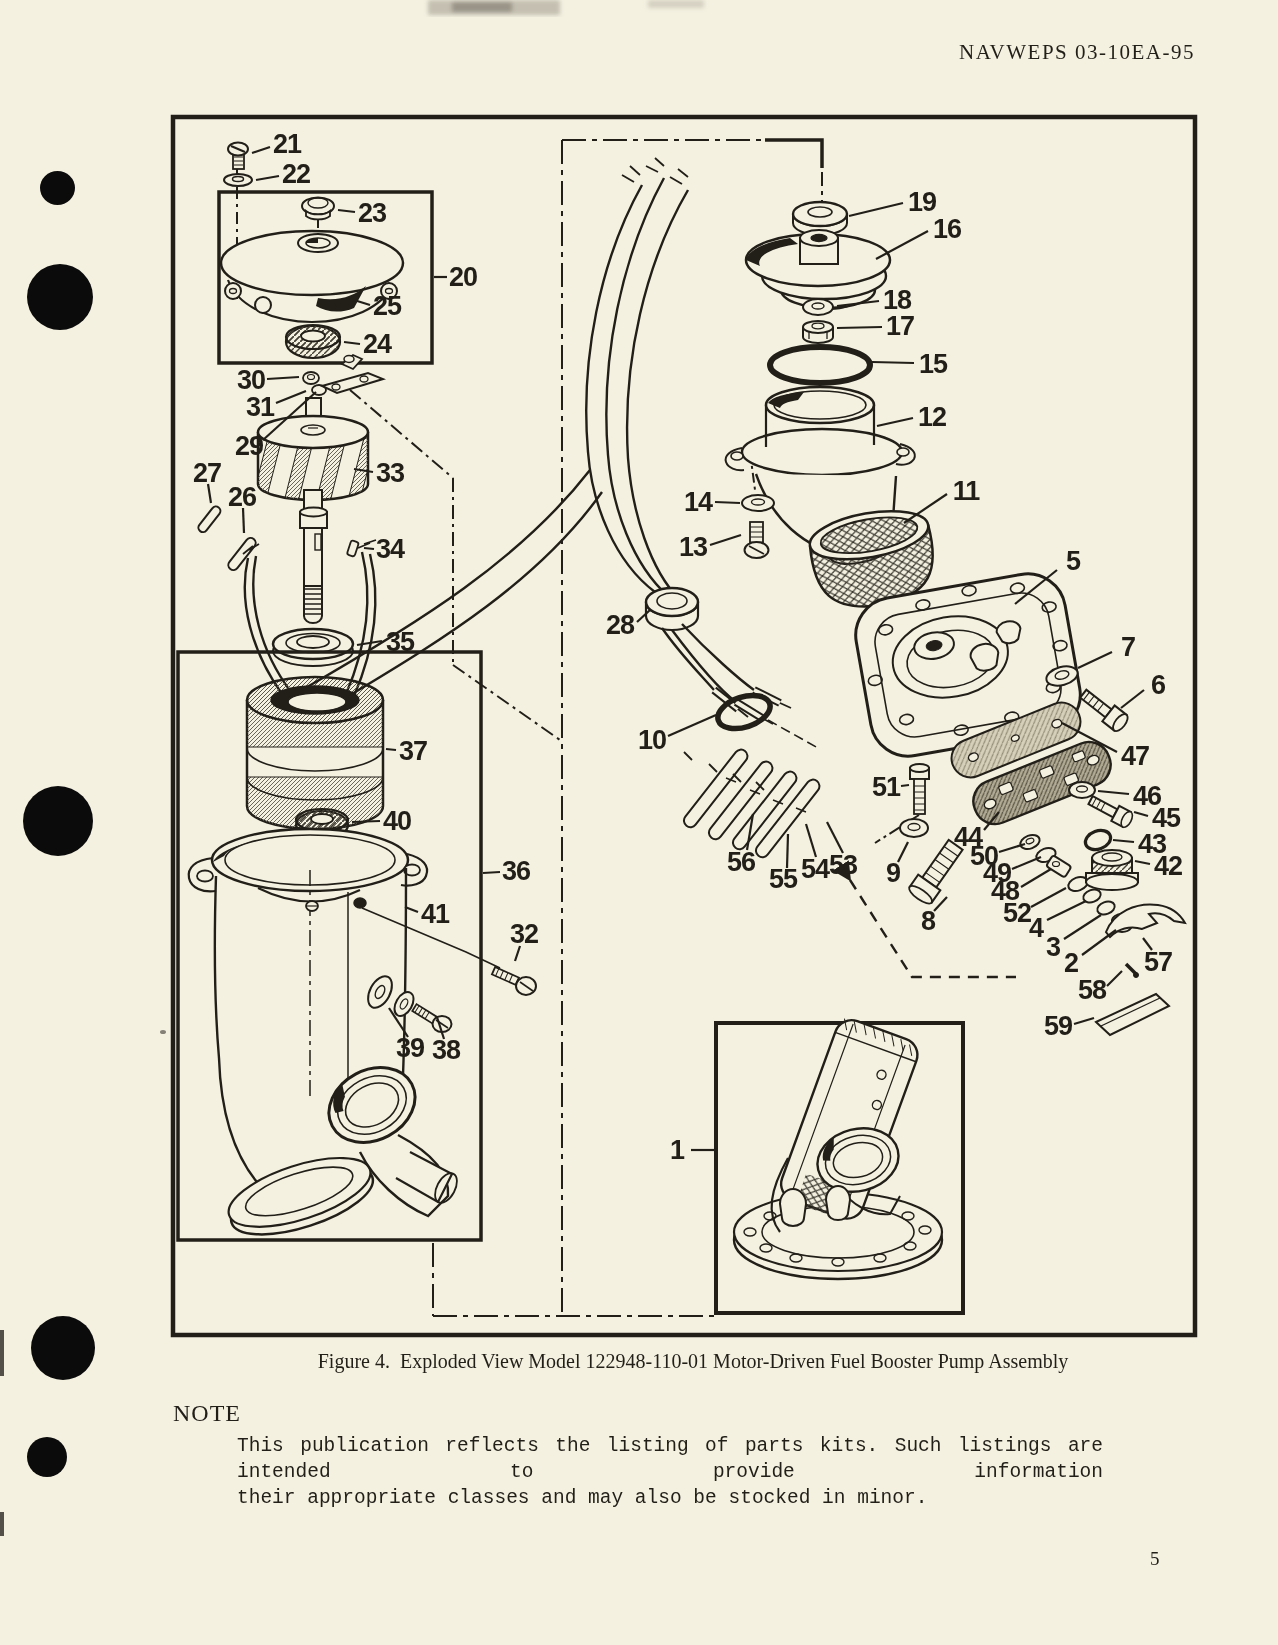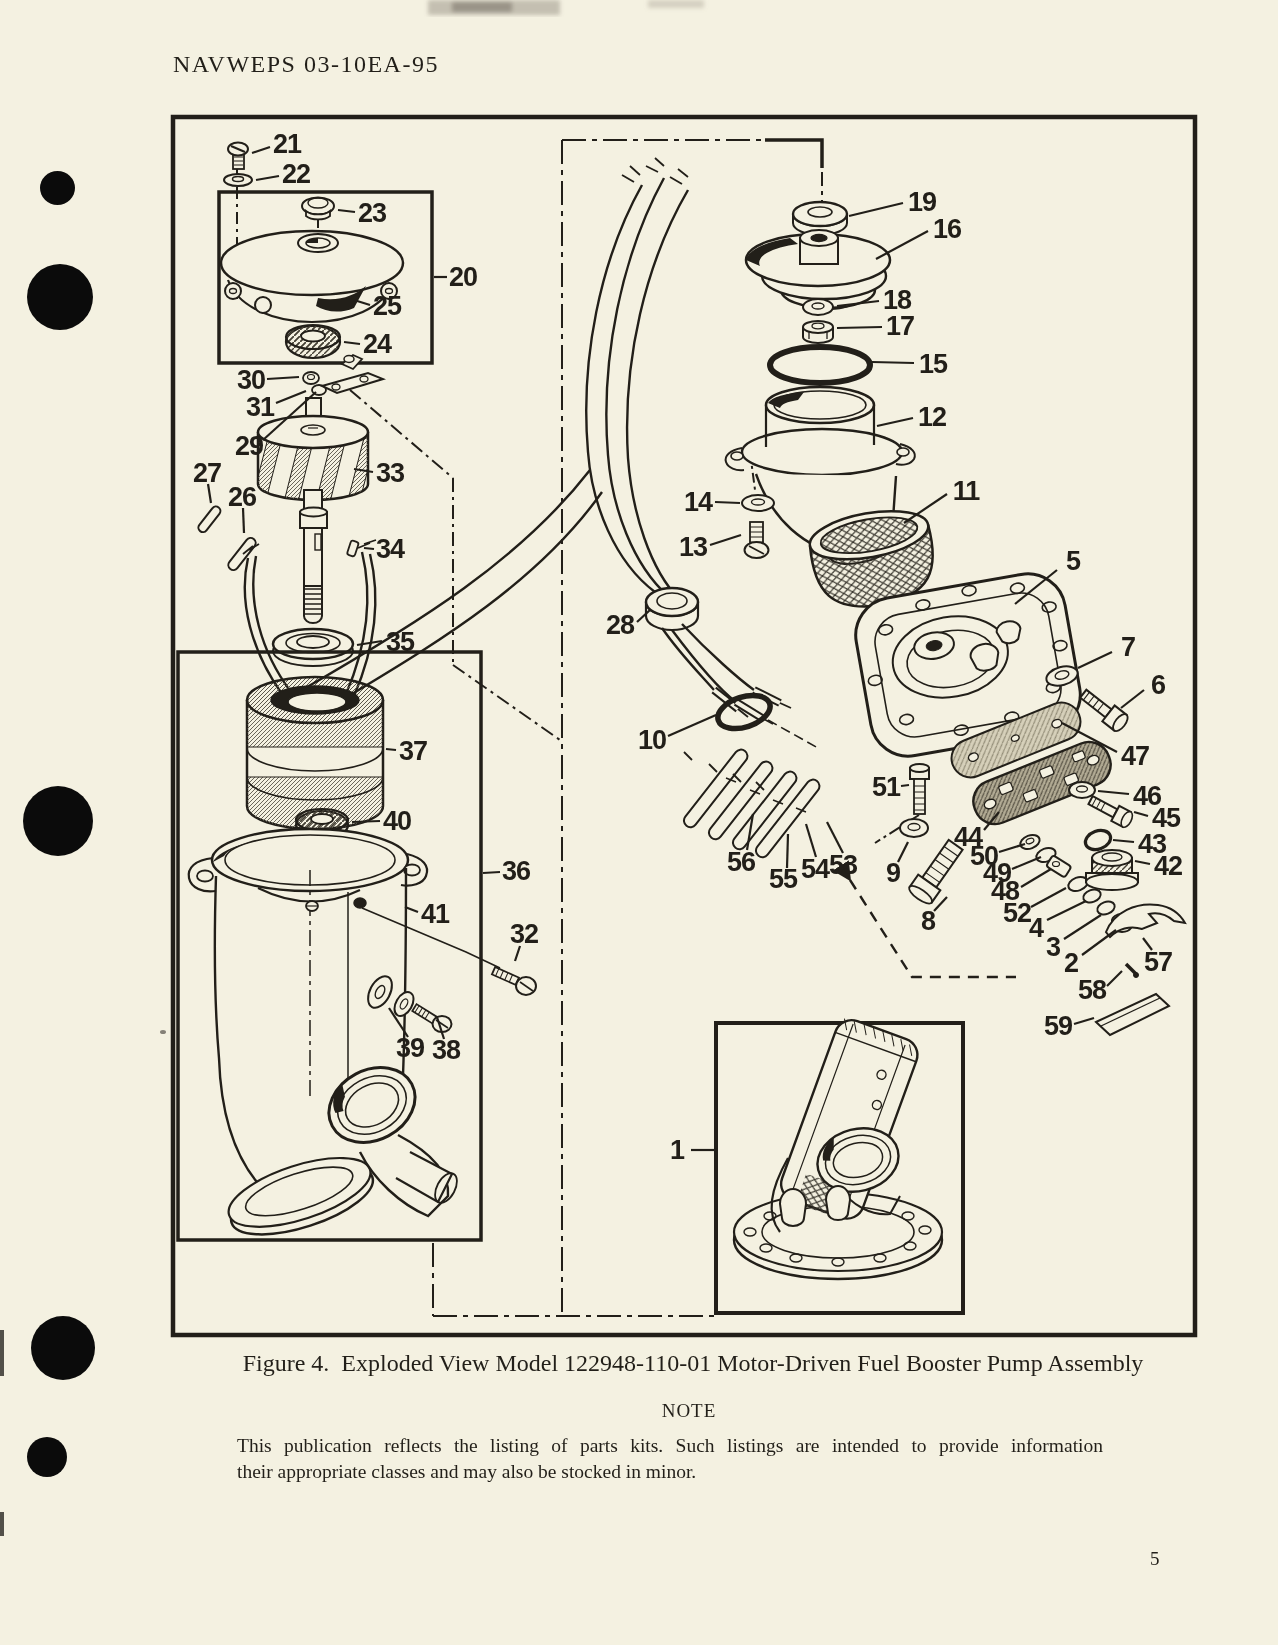--- a/index.html
+++ b/index.html
@@ -4,35 +4,35 @@
 <style>
   html,body{margin:0;padding:0;}
   body{
     width:1278px;height:1645px;position:relative;overflow:hidden;
     background:#f4f1e1;
     font-family:"Liberation Serif", serif;
     color:#221f19;
   }
   .page{position:absolute;inset:0;}
   .pub-header{
-    position:absolute;left:173px;top:51px;width:1022px;
-    text-align:left;font-size:24px;letter-spacing:1.5px;
+    position:absolute;left:173px;top:40px;width:1022px;
+    text-align:right;font-size:21px;letter-spacing:1.5px;
   }
   .diagram-svg{position:absolute;left:0;top:0;}
   .fig-caption{
     position:absolute;left:173px;top:1350px;width:1040px;
-    text-align:center;font-size:24px;
+    text-align:center;font-size:20px;
   }
   .note-heading{
     position:absolute;left:173px;top:1400px;width:1032px;
-    text-align:center;font-size:19px;letter-spacing:1px;
+    text-align:left;font-size:24px;letter-spacing:1px;
   }
   .note-body{
     position:absolute;left:237px;top:1433px;width:866px;
-    font-size:19.5px;line-height:26px;
+    font-size:19.5px;line-height:26px;font-family:Liberation Mono, monospace;
   }
   .note-line{text-align:justify;text-align-last:justify;}
   .note-line.last{text-align-last:left;}
   .page-number{
     position:absolute;left:1150px;top:1548px;font-size:19px;
   }
   .binder-dot{position:absolute;background:#0b0b0b;border-radius:50%;}
   .dot1{left:40px;top:171px;width:35px;height:34px;}
   .dot2{left:27px;top:264px;width:66px;height:66px;}
   .dot3{left:23px;top:786px;width:70px;height:70px;}

